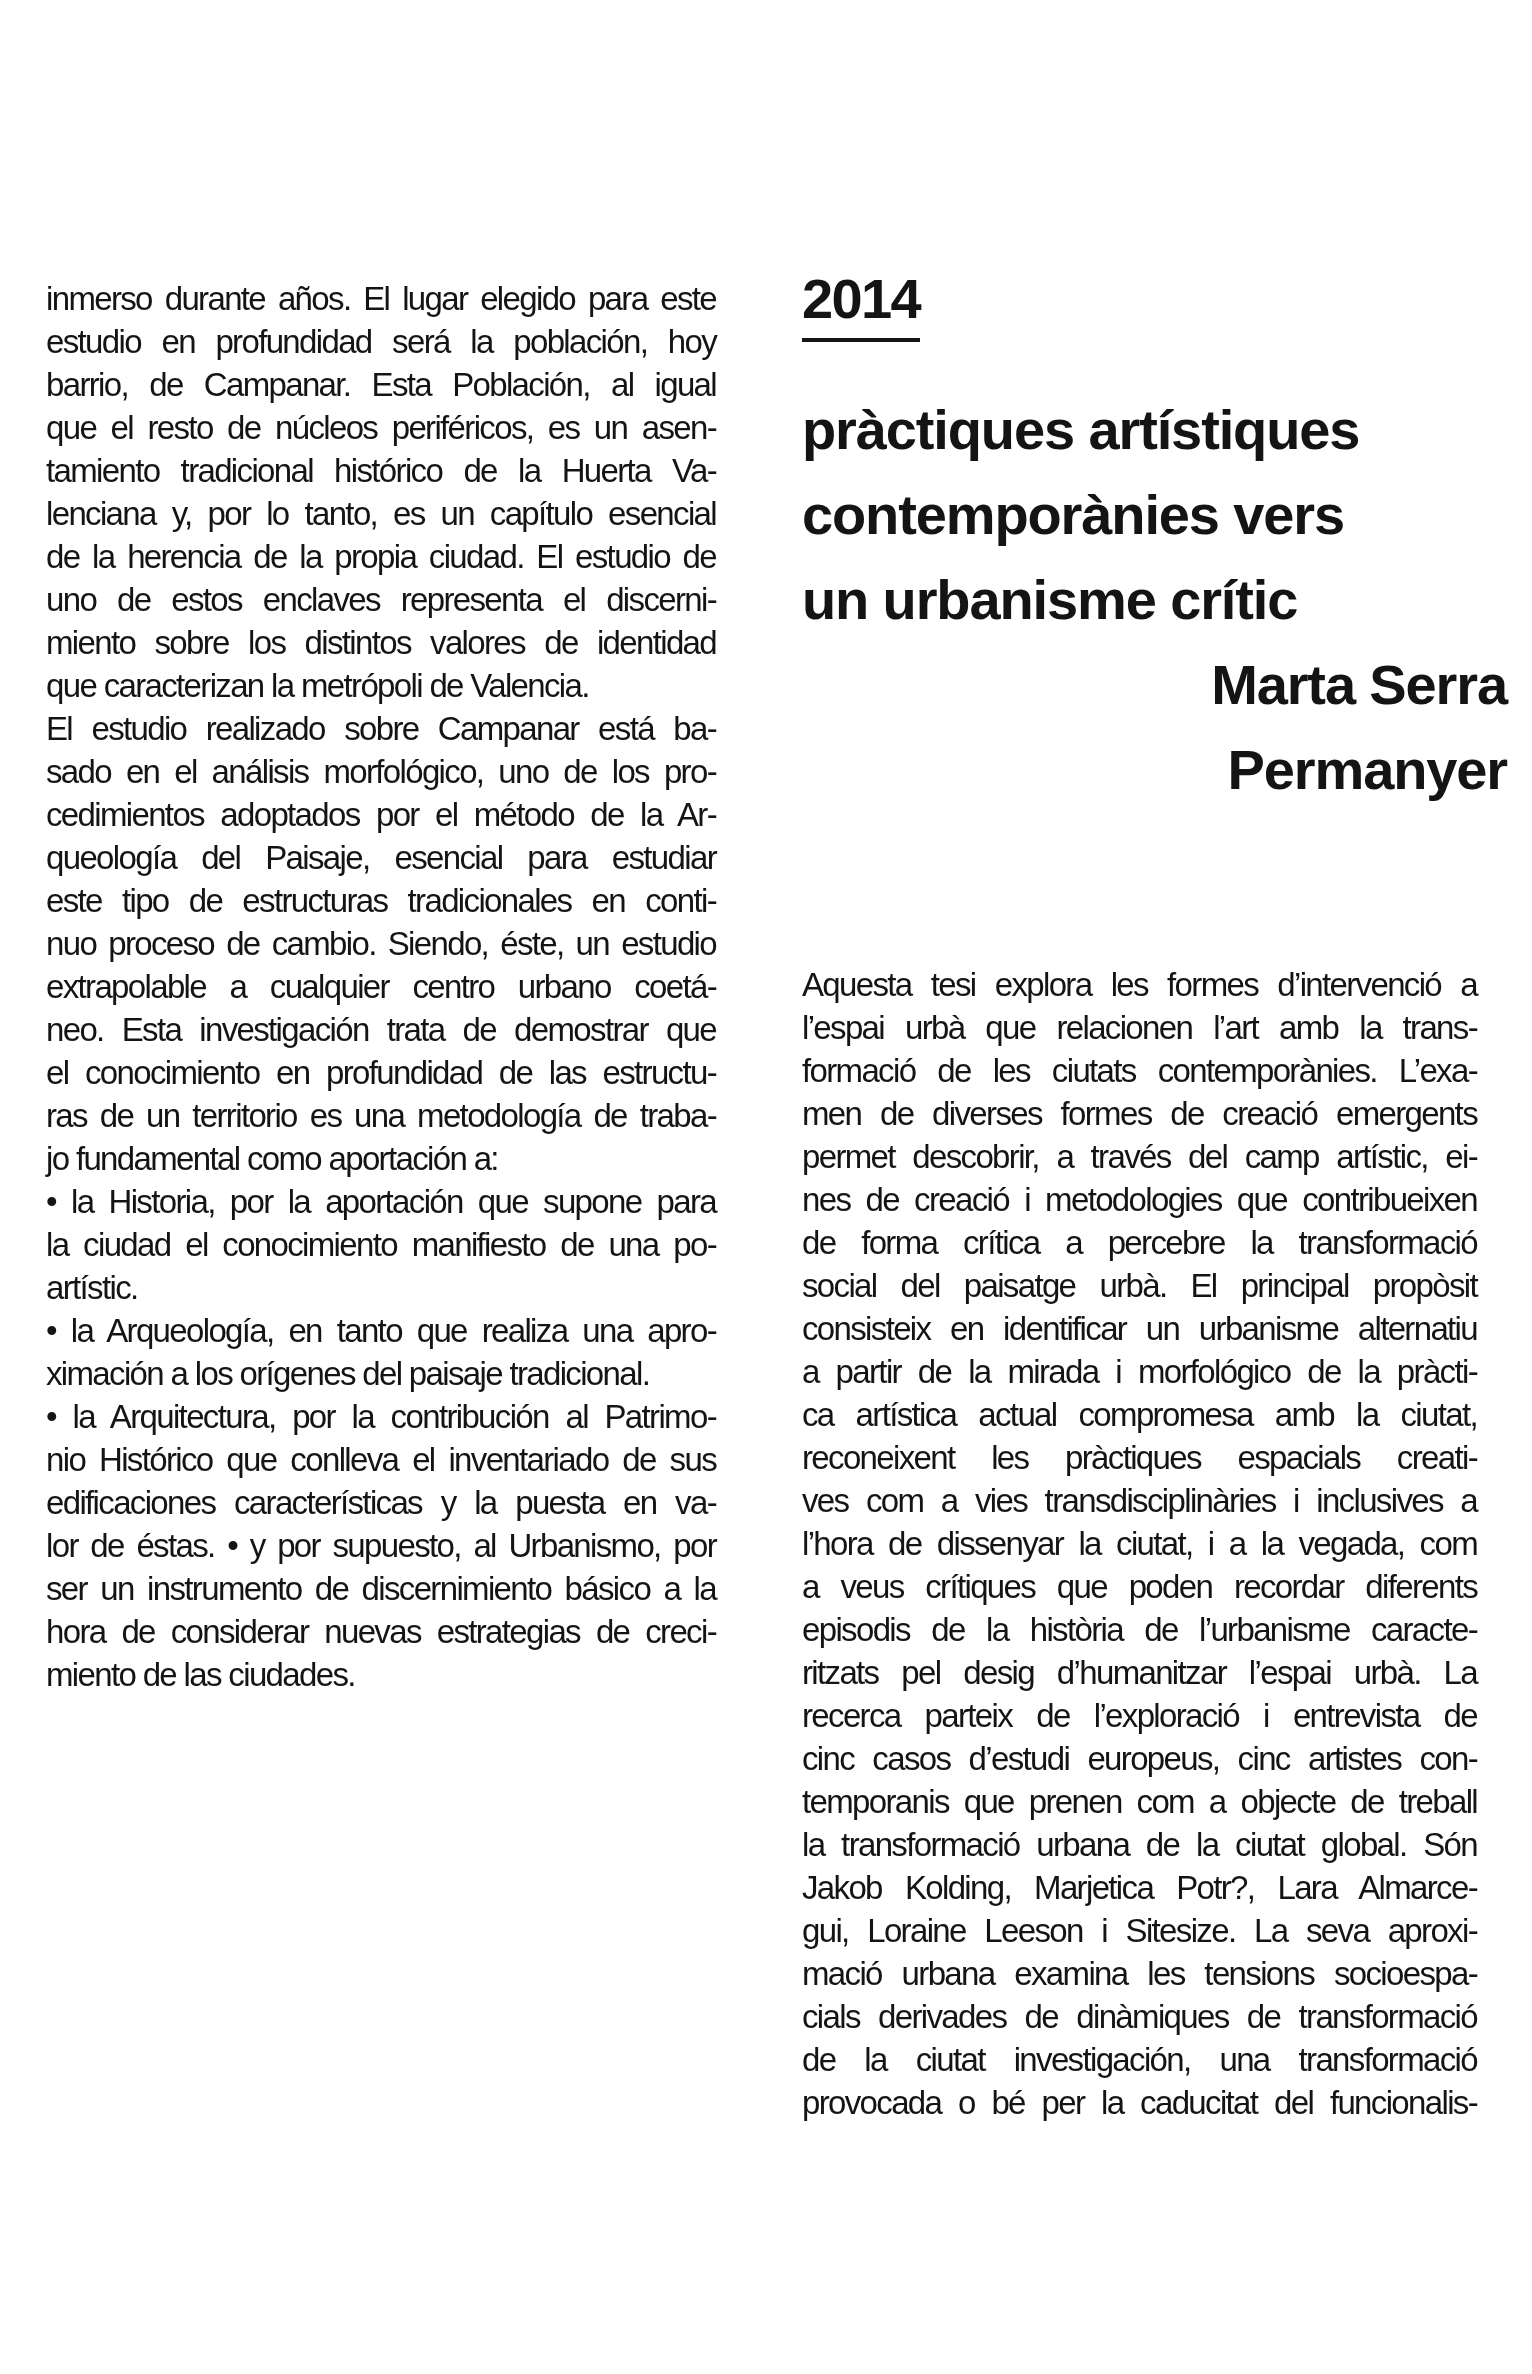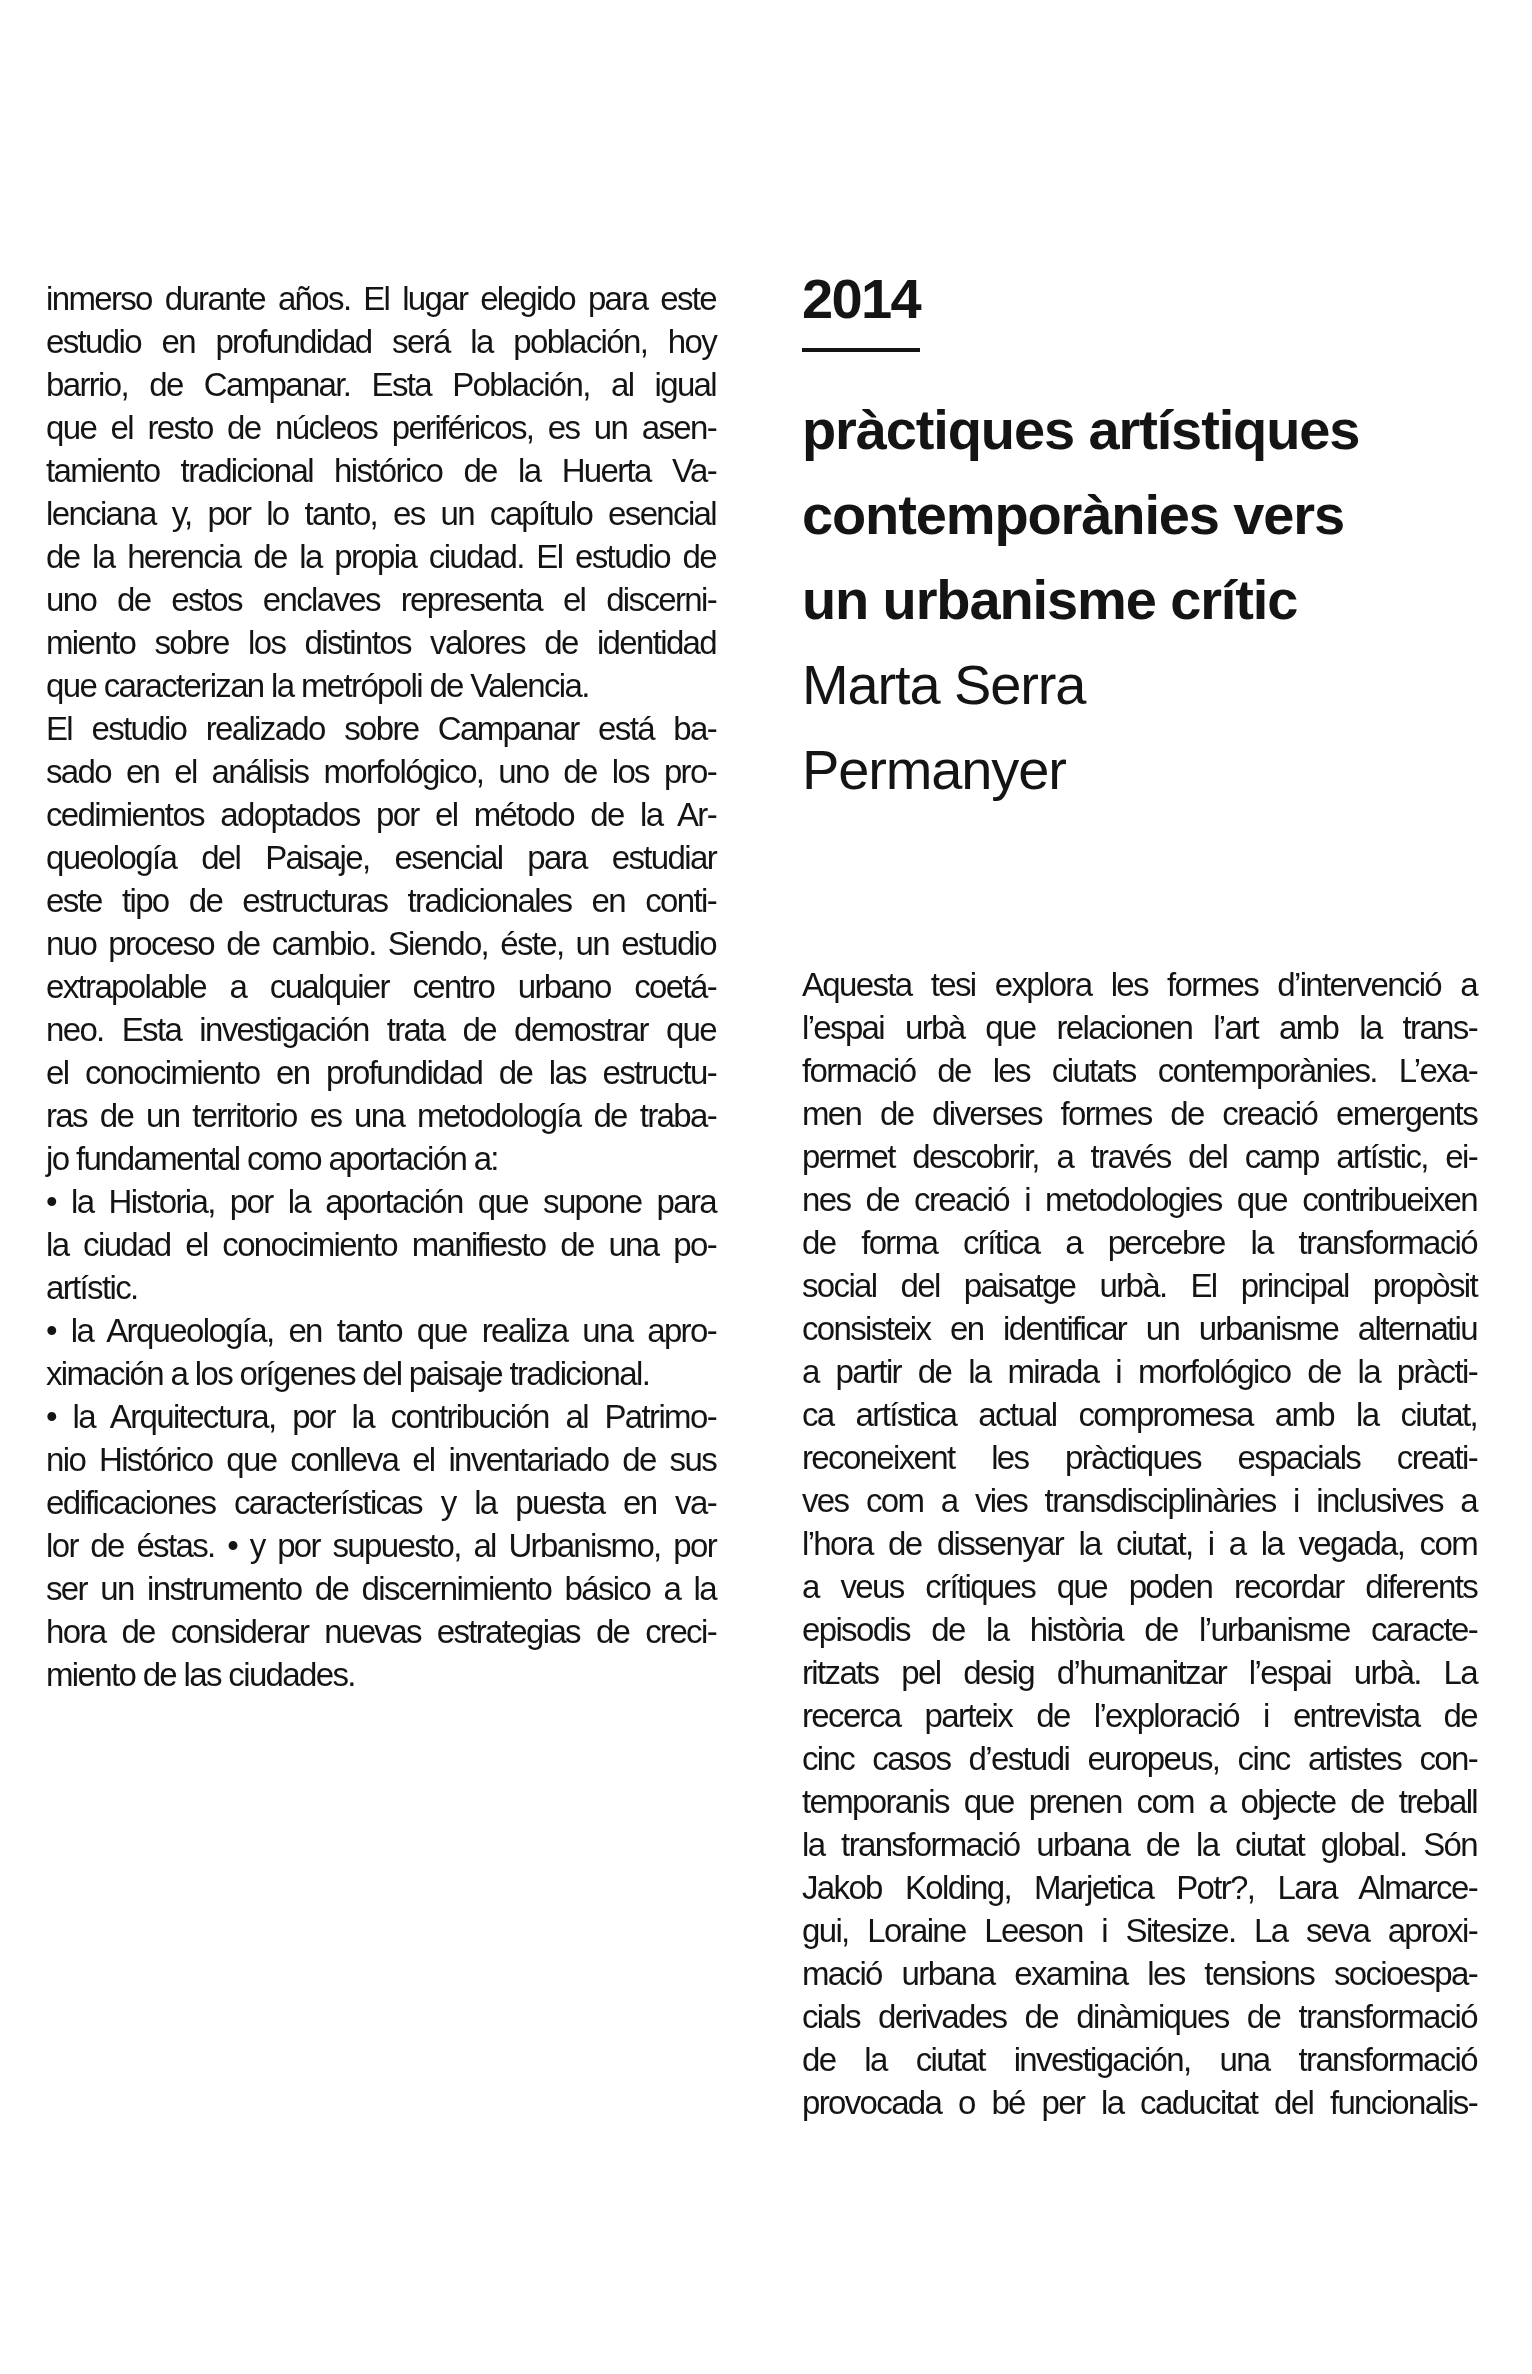--- a/index.html
+++ b/index.html
@@ -37,34 +37,34 @@
     position: absolute;
     left: 802px;
     top: 271px;
     font-size: 56px;
     line-height: 56px;
     font-weight: 700;
     letter-spacing: -0.03em;
   }
   .year-block .year {
     display: inline-block;
-    padding-bottom: 21px;
+    padding-bottom: 11px;
     border-bottom: 4.6px solid #141414;
   }
   .title-block {
     position: absolute;
     left: 802px;
     top: 387px;
     width: 705px;
     font-size: 56px;
     line-height: 85px;
     letter-spacing: -0.02em;
   }
   .title-lines  { font-weight: 700; }
-  .author-lines { font-weight: 400; }
+  .author-lines { font-weight: 700; text-align: right; }
 </style>
 </head>
 <body>
 
 <div class="page">
 
   <div class="bodycol col-left">
       <div class="tline just">inmerso durante años. El lugar elegido para este</div>
       <div class="tline just">estudio en profundidad será la población, hoy</div>
       <div class="tline just">barrio, de Campanar. Esta Población, al igual</div>

